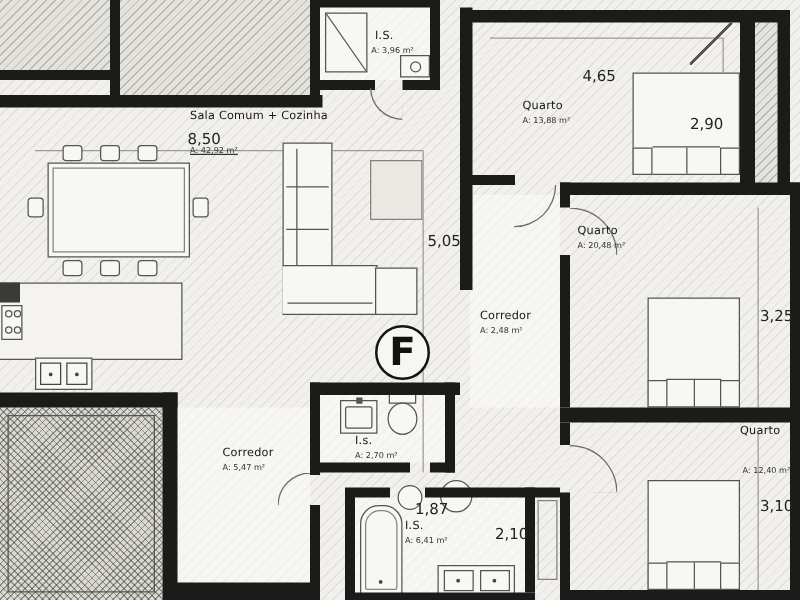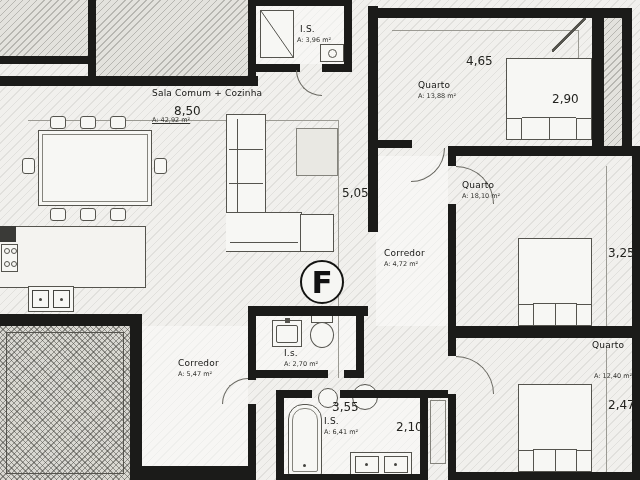--- a/index.html
+++ b/index.html
@@ -193,43 +193,43 @@
   <div class="rname" style="left:152px;top:88px;">Sala Comum + Cozinha</div>
   <div class="rarea" style="left:152px;top:116px;text-decoration:underline;">A: 42,92 m²</div>
 
   <div class="rname" style="left:300px;top:24px;">I.S.</div>
   <div class="rarea" style="left:297px;top:36px;">A: 3,96 m²</div>
 
   <div class="rname" style="left:418px;top:80px;">Quarto</div>
   <div class="rarea" style="left:418px;top:92px;">A: 13,88 m²</div>
 
   <div class="rname" style="left:462px;top:180px;">Quarto</div>
-  <div class="rarea" style="left:462px;top:192px;">A: 18,10 m²</div>
+  <div class="rarea" style="left:462px;top:192px;">A: 20,48 m²</div>
 
   <div class="rname" style="left:592px;top:340px;">Quarto</div>
   <div class="rarea" style="left:594px;top:372px;">A: 12,40 m²</div>
 
   <div class="rname" style="left:384px;top:248px;">Corredor</div>
-  <div class="rarea" style="left:384px;top:260px;">A: 4,72 m²</div>
+  <div class="rarea" style="left:384px;top:260px;">A: 2,48 m²</div>
 
   <div class="rname" style="left:178px;top:358px;">Corredor</div>
   <div class="rarea" style="left:178px;top:370px;">A: 5,47 m²</div>
 
   <div class="rname" style="left:284px;top:348px;">I.s.</div>
   <div class="rarea" style="left:284px;top:360px;">A: 2,70 m²</div>
 
   <div class="rname" style="left:324px;top:416px;">I.S.</div>
   <div class="rarea" style="left:324px;top:428px;">A: 6,41 m²</div>
 
-  <div class="dim" style="left:150px;top:104px;margin-left:24px;">8,50</div>
+  <div class="dim" style="left:150px;top:104px;">8,50</div>
   <div class="dim" style="left:342px;top:186px;">5,05</div>
   <div class="dim" style="left:466px;top:12px;margin-top:42px;">4,65</div>
   <div class="dim" style="left:552px;top:70px;margin-top:22px;">2,90</div>
   <div class="dim" style="left:608px;top:246px;">3,25</div>
-  <div class="dim" style="left:608px;top:398px;">2,47</div>
-  <div class="dim" style="left:332px;top:400px;">3,55</div>
+  <div class="dim" style="left:608px;top:398px;">3,10</div>
+  <div class="dim" style="left:332px;top:400px;">1,87</div>
   <div class="dim" style="left:396px;top:420px;">2,10</div>
 
   <div class="fcircle">
     <span>F</span>
   </div>
 
 </div>
 
 </body></html>

